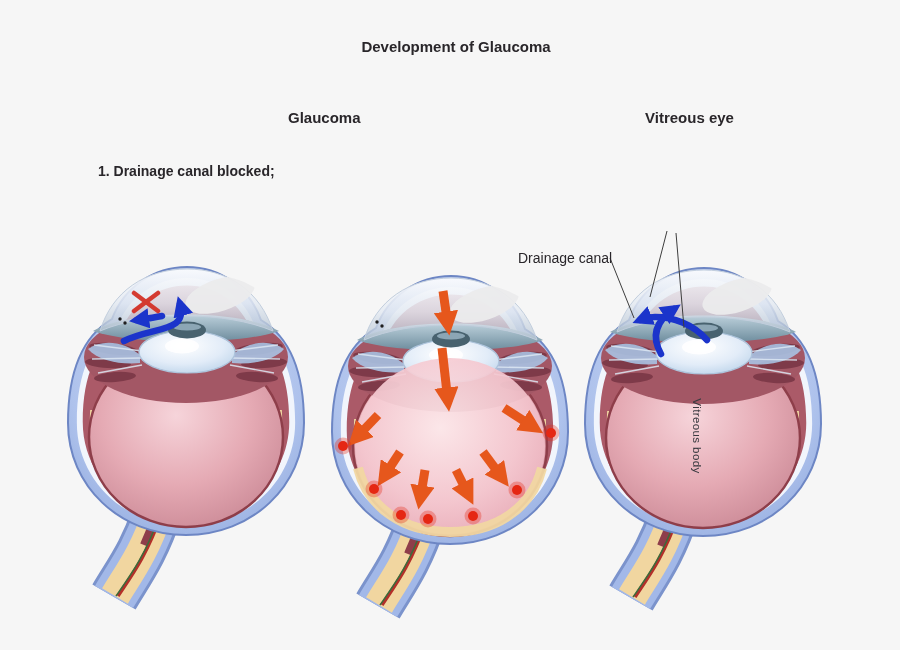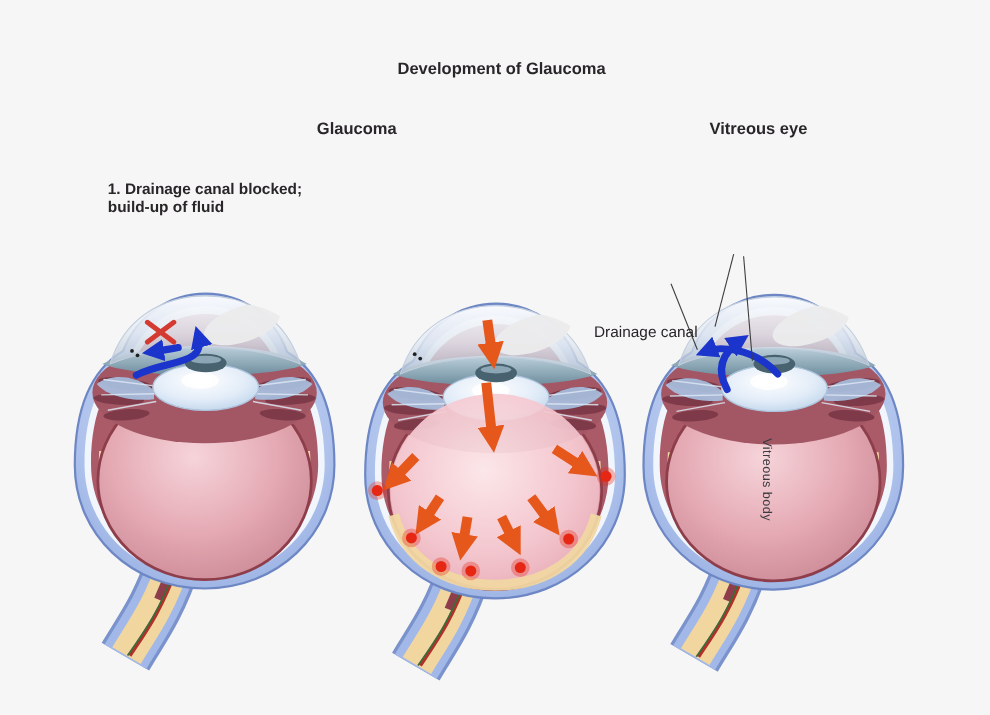--- a/index.html
+++ b/index.html
@@ -185,28 +185,27 @@
       </g>
     </g>
 
     <g class="ptr" stroke="#3d3d3d">
       <line x1="667" y1="231" x2="650" y2="297"></line>
       <line x1="676" y1="233" x2="684" y2="328"></line>
       <line x1="610" y1="258" x2="634" y2="318"></line>
     </g>
   </svg>
 
-  <div class="t title" style="left:306px; top:38px; width:300px;margin-top:16px;">Development of Glaucoma</div>
+  <div class="t title" style="left:306px; top:38px; width:300px;">Development of Glaucoma</div>
 
   <div class="t header" style="left:288px; top:109px;">Glaucoma</div>
   <div class="t header" style="left:645px; top:109px;">Vitreous eye</div>
 
   <div class="t caption" style="left:98px; top:163px;">
     <span class="ln">1. Drainage canal blocked;</span>
-    <span class="ln">build-up of fluid</span>
   </div>
   <div class="t caption" style="left:347px; top:163px;">
   </div>
 
-  <div class="t lbl" style="left:540px; top:250px;margin-top:43px;">Drainage canal</div>
+  <div class="t lbl" style="left:518px; top:250px;">Drainage canal</div>
 
   <div class="t vit" style="left:697px; top:436px;">Vitreous body</div>
 </div>
 
 </body></html>

